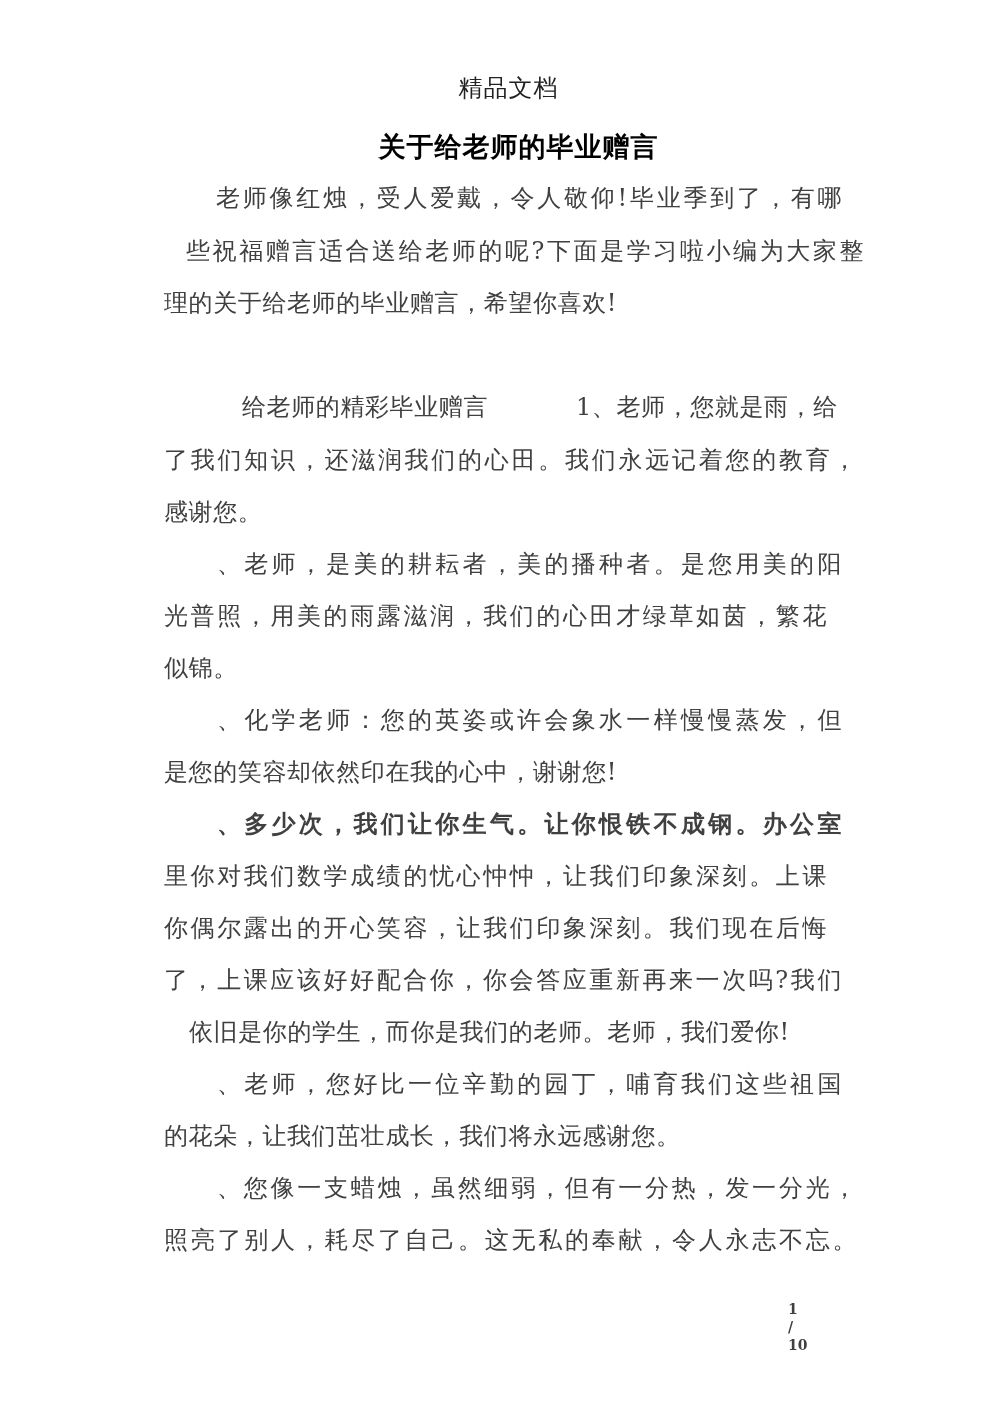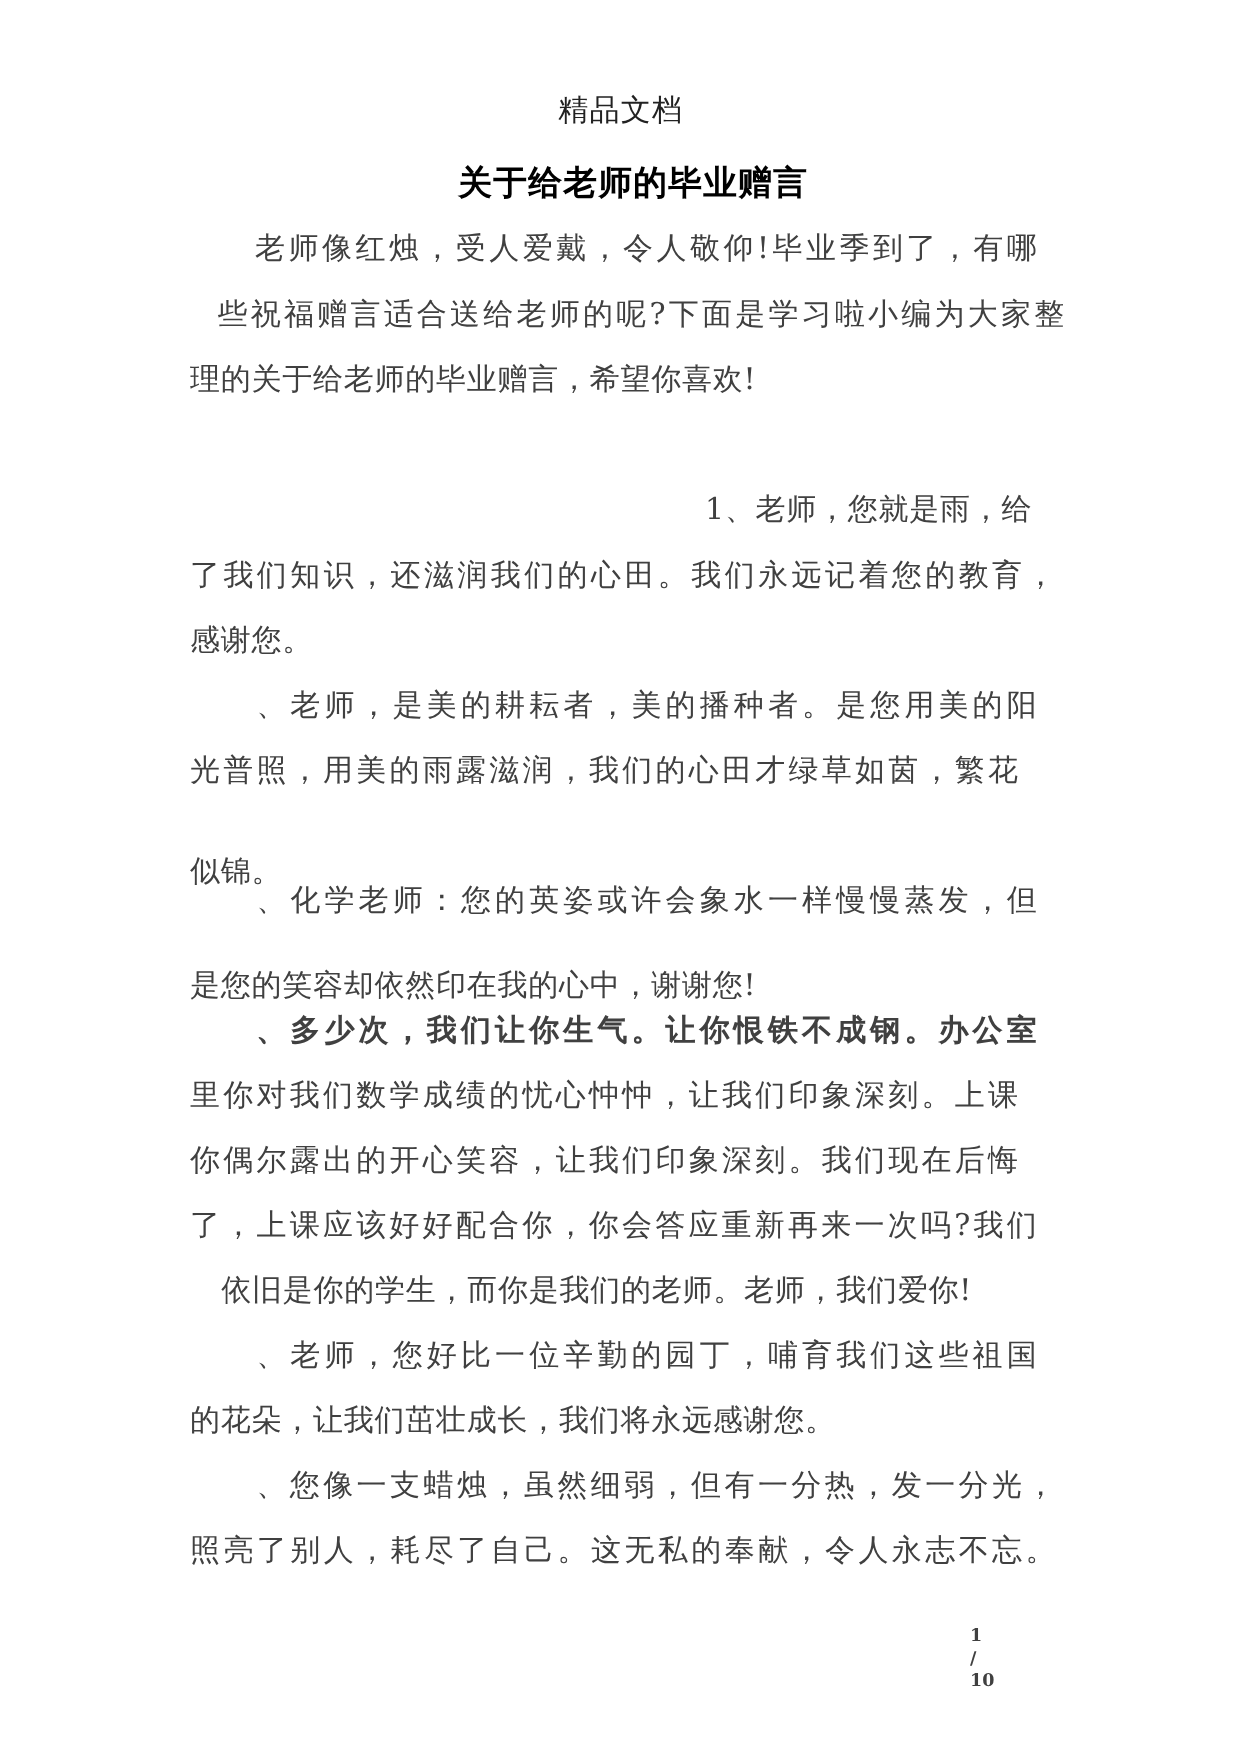--- a/index.html
+++ b/index.html
@@ -10,21 +10,21 @@
     body {
       width: 993px;
       height: 1404px;
       position: relative;
       overflow: hidden;
       font-family: "DejaVu Serif", "Liberation Serif", serif;
       color: #111111;
     }
     .page {
       position: absolute;
-      left: 0; top: 0;
+      left: 12px; top: 0;
       width: 790px;
       height: 1404px;
       background: #ffffff;
     }
     .header-label {
       position: absolute;
       left: 0;
       width: 993px;
       top: 72px;
       text-align: center;
@@ -84,36 +84,37 @@
   <div class="header-label">精品文档</div>
 
   <div class="title">关于给老师的毕业赠言</div>
 
   <div>
     <div class="line justify" style="top:181px; left:204px; width:626px;">老师像红烛，受人爱戴，令人敬仰!毕业季到了，有哪</div>
     <div class="line justify" style="top:234px;margin-left:22px;">些祝福赠言适合送给老师的呢?下面是学习啦小编为大家整</div>
     <div class="line" style="top:286px;">理的关于给老师的毕业赠言，希望你喜欢!</div>
   </div>
 
+  <div class="line" style="top:390px; left:230px; width:260px;">给老师的精彩毕业赠言</div>
 
   <div>
     <div class="line" style="top:390px; left:564px; width:290px;">1、老师，您就是雨，给</div>
     <div class="line justify-wide" style="top:443px;">了我们知识，还滋润我们的心田。我们永远记着您的教育，</div>
     <div class="line" style="top:495px;">感谢您。</div>
   </div>
 
   <div>
     <div class="line justify" style="top:547px; left:205px; width:625px;">、老师，是美的耕耘者，美的播种者。是您用美的阳</div>
     <div class="line justify" style="top:599px; width:663px;">光普照，用美的雨露滋润，我们的心田才绿草如茵，繁花</div>
-    <div class="line" style="top:651px;margin-top:29px;">似锦。</div>
+    <div class="line" style="top:651px;">似锦。</div>
   </div>
 
   <div>
     <div class="line justify" style="top:703px; left:205px; width:625px;">、化学老师：您的英姿或许会象水一样慢慢蒸发，但</div>
-    <div class="line" style="top:755px;margin-top:16px;">是您的笑容却依然印在我的心中，谢谢您!</div>
+    <div class="line" style="top:755px;">是您的笑容却依然印在我的心中，谢谢您!</div>
   </div>
 
   <div>
     <div class="line justify" style="top:807px; left:205px; width:625px;font-weight:bold;">、多少次，我们让你生气。让你恨铁不成钢。办公室</div>
     <div class="line justify" style="top:859px; width:663px;">里你对我们数学成绩的忧心忡忡，让我们印象深刻。上课</div>
     <div class="line justify" style="top:911px; width:663px;">你偶尔露出的开心笑容，让我们印象深刻。我们现在后悔</div>
     <div class="line justify" style="top:963px;">了，上课应该好好配合你，你会答应重新再来一次吗?我们</div>
     <div class="line" style="top:1015px;margin-left:25px;">依旧是你的学生，而你是我们的老师。老师，我们爱你!</div>
   </div>
 

